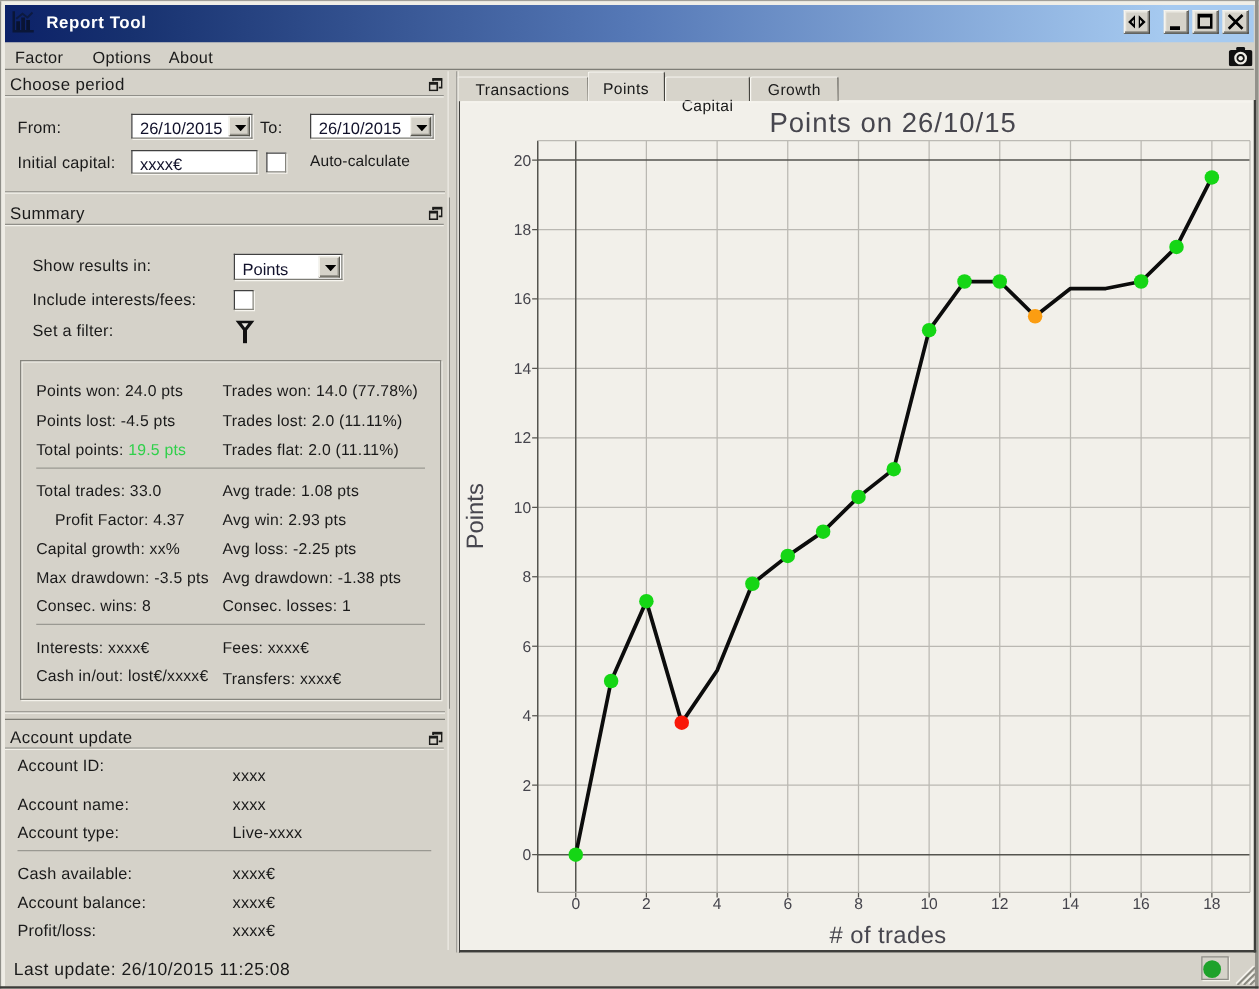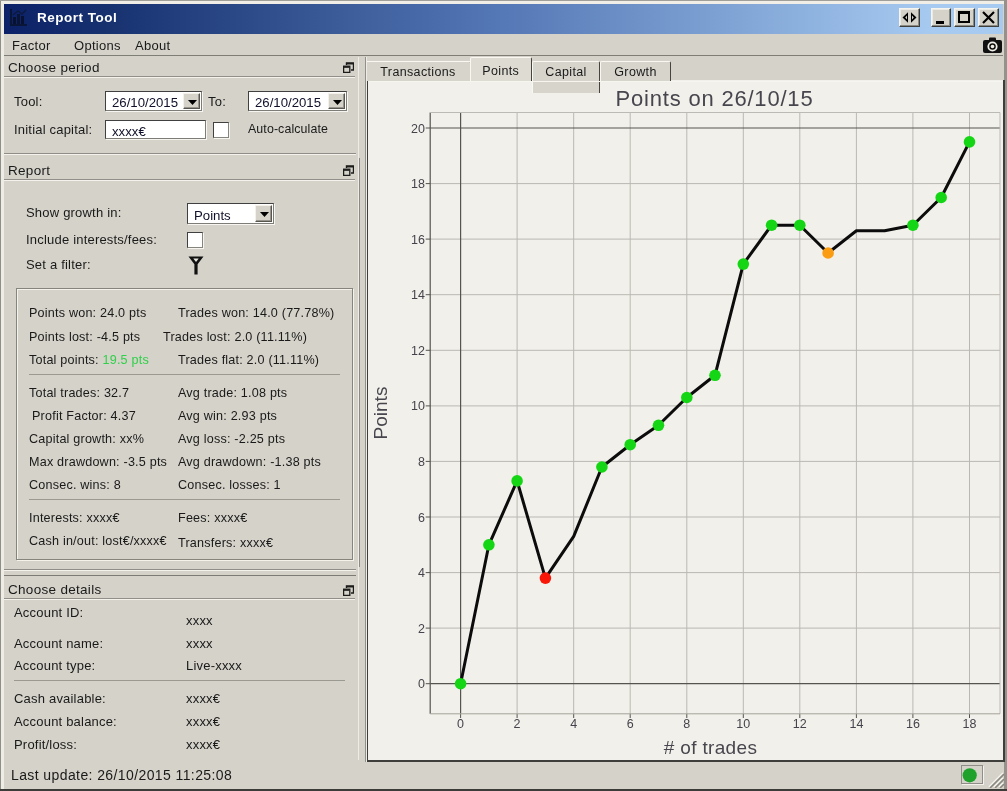--- a/index.html
+++ b/index.html
@@ -94,21 +94,21 @@
     <span class="ht">Choose period</span>
   </div>
 <svg class="abs" style="left:343px;top:62px" width="11" height="11" viewBox="0 0 11 11">
 <path d="M3.5 3 L3.5 1 L10.5 1 L10.5 8 L8 8" stroke="#1c1c1a" stroke-width="1.4" fill="none"></path>
 <path d="M3 1.7 L10.8 1.7" stroke="#1c1c1a" stroke-width="1.6" fill="none"></path>
 <rect x="0.6" y="4.2" width="6.2" height="6.2" fill="#d5d2c9" stroke="#1c1c1a" stroke-width="1.3"></rect>
 <path d="M0.5 5 L6.5 5" stroke="#1c1c1a" stroke-width="1.7" fill="none"></path>
 </svg>
 <div class="abs dockline" style="top:76px"></div>
 <div class="abs dockline2" style="top:77px"></div>
-<div class="abs lbl" style="left:14px;top:94px">Tool:</div>
+<div class="abs lbl" style="left:14px;top:94px">From:</div>
 <div class="abs field" style="left:105px;top:91px;width:97px;height:20px">
   <span style="position:absolute;left:6px;top:2.5px;font-size:13.2px;color:#10102a">26/10/2015</span>
   <div class="combobtn" style="height:16px">
       <svg width="9" height="5" viewBox="0 0 9 5">
         <path d="M0 0 L9 0 L4.5 5 Z" fill="#000"></path>
       </svg>
     </div>
 </div>
 <div class="abs lbl" style="left:208px;top:94px">To:</div>
 <div class="abs field" style="left:248px;top:91px;width:99px;height:20px">
@@ -123,78 +123,78 @@
 <div class="abs field" style="left:105px;top:120px;width:101px;height:19px">
   <span style="position:absolute;left:6px;top:2.5px;font-size:13.2px;color:#10102a">xxxx€</span>
 </div>
 <div class="abs checkbox" style="left:212.5px;top:122px;width:16px;height:16px"></div>
 <div class="abs lbl" style="left:248px;top:122px;font-size:12.4px;letter-spacing:0.1px">Auto-calculate</div>
 
 <div class="abs" style="left:4px;top:153px;width:352px;height:1px;background:#8e8d87"></div>
 <div class="abs" style="left:4px;top:154px;width:352px;height:1px;background:#f4f2eb"></div>
 
 <div class="abs dockhead" style="top:162px">
-    <span class="ht">Report</span>
+    <span class="ht">Summary</span>
   </div>
 <svg class="abs" style="left:343px;top:165px" width="11" height="11" viewBox="0 0 11 11">
 <path d="M3.5 3 L3.5 1 L10.5 1 L10.5 8 L8 8" stroke="#1c1c1a" stroke-width="1.4" fill="none"></path>
 <path d="M3 1.7 L10.8 1.7" stroke="#1c1c1a" stroke-width="1.6" fill="none"></path>
 <rect x="0.6" y="4.2" width="6.2" height="6.2" fill="#d5d2c9" stroke="#1c1c1a" stroke-width="1.3"></rect>
 <path d="M0.5 5 L6.5 5" stroke="#1c1c1a" stroke-width="1.7" fill="none"></path>
 </svg>
 <div class="abs dockline" style="top:179px"></div>
 <div class="abs dockline2" style="top:180px"></div>
-<div class="abs lbl" style="left:26px;top:205px">Show growth in:</div>
+<div class="abs lbl" style="left:26px;top:205px">Show results in:</div>
 <div class="abs field" style="left:187px;top:203px;width:87px;height:21px">
   <span style="position:absolute;left:6px;top:3.5px;font-size:13.2px;color:#10102a">Points</span>
   <div class="combobtn" style="height:17px">
       <svg width="9" height="5" viewBox="0 0 9 5">
         <path d="M0 0 L9 0 L4.5 5 Z" fill="#000"></path>
       </svg>
     </div>
 </div>
 <div class="abs lbl" style="left:26px;top:232px">Include interests/fees:</div>
 <div class="abs checkbox" style="left:186.5px;top:231.5px;width:16px;height:16px"></div>
 <div class="abs lbl" style="left:26px;top:257px">Set a filter:</div>
 <svg class="abs" style="left:188px;top:256px" width="16" height="19" viewBox="0 0 16 19">
 <path d="M0.5 0.5 L15.5 0.5 L9.6 8.2 L9.6 18.5 L6.4 18.5 L6.4 8.2 Z" fill="#111"></path>
 <path d="M5.3 2.5 L10.7 2.5 L8 6.1 Z" fill="#e8e6df"></path>
 </svg>
 
 <div class="abs" style="left:16px;top:288px;width:337px;height:272px;border:1.2px solid #85847d;box-shadow:1px 1px 0 #f4f2eb, inset 1px 1px 0 #f4f2eb"></div>
 <div class="abs stat" style="left:29px;top:306px">Points won: 24.0 pts</div>
 <div class="abs stat" style="left:178px;top:306px">Trades won: 14.0 (77.78%)</div>
 <div class="abs stat" style="left:29px;top:329.5px">Points lost: -4.5 pts</div>
-<div class="abs stat" style="left:163px;top:329.5px">Trades lost: 2.0 (11.11%)</div>
+<div class="abs stat" style="left:178px;top:329.5px">Trades lost: 2.0 (11.11%)</div>
 <div class="abs stat" style="left:29px;top:352.5px">Total points: <span class="green">19.5 pts</span></div>
 <div class="abs stat" style="left:178px;top:352.5px">Trades flat: 2.0 (11.11%)</div>
 <div class="abs sep" style="left:29px;top:374px;width:311px"></div>
-<div class="abs stat" style="left:29px;top:385.5px">Total trades: 32.7</div>
+<div class="abs stat" style="left:29px;top:385.5px">Total trades: 33.0</div>
 <div class="abs stat" style="left:178px;top:385.5px">Avg trade: 1.08 pts</div>
-<div class="abs stat" style="left:32px;top:409px">Profit Factor: 4.37</div>
+<div class="abs stat" style="left:44px;top:409px">Profit Factor: 4.37</div>
 <div class="abs stat" style="left:178px;top:409px">Avg win: 2.93 pts</div>
 <div class="abs stat" style="left:29px;top:431.5px">Capital growth: xx%</div>
 <div class="abs stat" style="left:178px;top:431.5px">Avg loss: -2.25 pts</div>
 <div class="abs stat" style="left:29px;top:455px">Max drawdown: -3.5 pts</div>
 <div class="abs stat" style="left:178px;top:455px">Avg drawdown: -1.38 pts</div>
 <div class="abs stat" style="left:29px;top:477.5px">Consec. wins: 8</div>
 <div class="abs stat" style="left:178px;top:477.5px">Consec. losses: 1</div>
 <div class="abs sep" style="left:29px;top:498.5px;width:311px"></div>
 <div class="abs stat" style="left:29px;top:510.5px">Interests: xxxx€</div>
 <div class="abs stat" style="left:178px;top:510.5px">Fees: xxxx€</div>
 <div class="abs stat" style="left:29px;top:533.5px">Cash in/out: lost€/xxxx€</div>
 <div class="abs stat" style="left:178px;top:536px">Transfers: xxxx€</div>
 
 <div class="abs" style="left:4px;top:568.5px;width:352px;height:1px;background:#8e8d87"></div>
 <div class="abs" style="left:4px;top:569.5px;width:352px;height:1px;background:#f4f2eb"></div>
 <div class="abs" style="left:4px;top:575px;width:352px;height:1.3px;background:#7c7b74"></div>
 <div class="abs" style="left:358.5px;top:158px;width:1px;height:409px;background:#8a8983"></div>
 
 <div class="abs dockhead" style="top:581px">
-    <span class="ht">Choose details</span>
+    <span class="ht">Account update</span>
   </div>
 <svg class="abs" style="left:343px;top:585px" width="11" height="11" viewBox="0 0 11 11">
 <path d="M3.5 3 L3.5 1 L10.5 1 L10.5 8 L8 8" stroke="#1c1c1a" stroke-width="1.4" fill="none"></path>
 <path d="M3 1.7 L10.8 1.7" stroke="#1c1c1a" stroke-width="1.6" fill="none"></path>
 <rect x="0.6" y="4.2" width="6.2" height="6.2" fill="#d5d2c9" stroke="#1c1c1a" stroke-width="1.3"></rect>
 <path d="M0.5 5 L6.5 5" stroke="#1c1c1a" stroke-width="1.7" fill="none"></path>
 </svg>
 <div class="abs dockline" style="top:598px"></div>
 <div class="abs dockline2" style="top:599px"></div>
 <div class="abs lbl" style="left:14px;top:605px">Account ID:</div>
@@ -206,21 +206,21 @@
 <div class="abs sep" style="left:14px;top:679.5px;width:331px"></div>
 <div class="abs lbl" style="left:14px;top:691px">Cash available:</div>
 <div class="abs lbl" style="left:186px;top:691px">xxxx€</div>
 <div class="abs lbl" style="left:14px;top:713.5px">Account balance:</div>
 <div class="abs lbl" style="left:186px;top:713.5px">xxxx€</div>
 <div class="abs lbl" style="left:14px;top:736.5px">Profit/loss:</div>
 <div class="abs lbl" style="left:186px;top:736.5px">xxxx€</div>
 
 <div class="abs" style="left:367px;top:80px;width:637.5px;height:682px;background:#f2f0ea;border-left:1.5px solid #3e3e3b;border-right:2px solid #3e3e3b;border-bottom:2px solid #3e3e3b"></div>
 <div class="abs tab" style="left:365px;top:61px;width:106px;height:20px;padding-top:3px">Transactions</div>
-<div class="abs tab" style="left:532px;top:61px;width:68px;height:32px;padding-top:3px">Capital</div>
+<div class="abs tab" style="left:532px;top:61px;width:68px;height:20px;padding-top:16px">Capital</div>
 <div class="abs tab" style="left:600px;top:61px;width:71px;height:20px;padding-top:3px">Growth</div>
 <div class="abs tab" style="left:470px;top:56.5px;width:61.5px;height:24px;padding-top:6px;background:#dedbd3">Points</div>
 <div class="abs" style="left:368.5px;top:80.5px;width:633px;height:1.5px;background:#f7f5ef"></div>
 <svg class="abs" style="left:367px;top:80px" width="636" height="682" viewBox="0 0 636 682" font-family="Liberation Sans, sans-serif">
 <g stroke="#bab8b2" stroke-width="1">
 <line x1="150.1" y1="32.5" x2="150.1" y2="633.8"></line>
 <line x1="206.7" y1="32.5" x2="206.7" y2="633.8"></line>
 <line x1="263.2" y1="32.5" x2="263.2" y2="633.8"></line>
 <line x1="319.8" y1="32.5" x2="319.8" y2="633.8"></line>
 <line x1="376.3" y1="32.5" x2="376.3" y2="633.8"></line>

